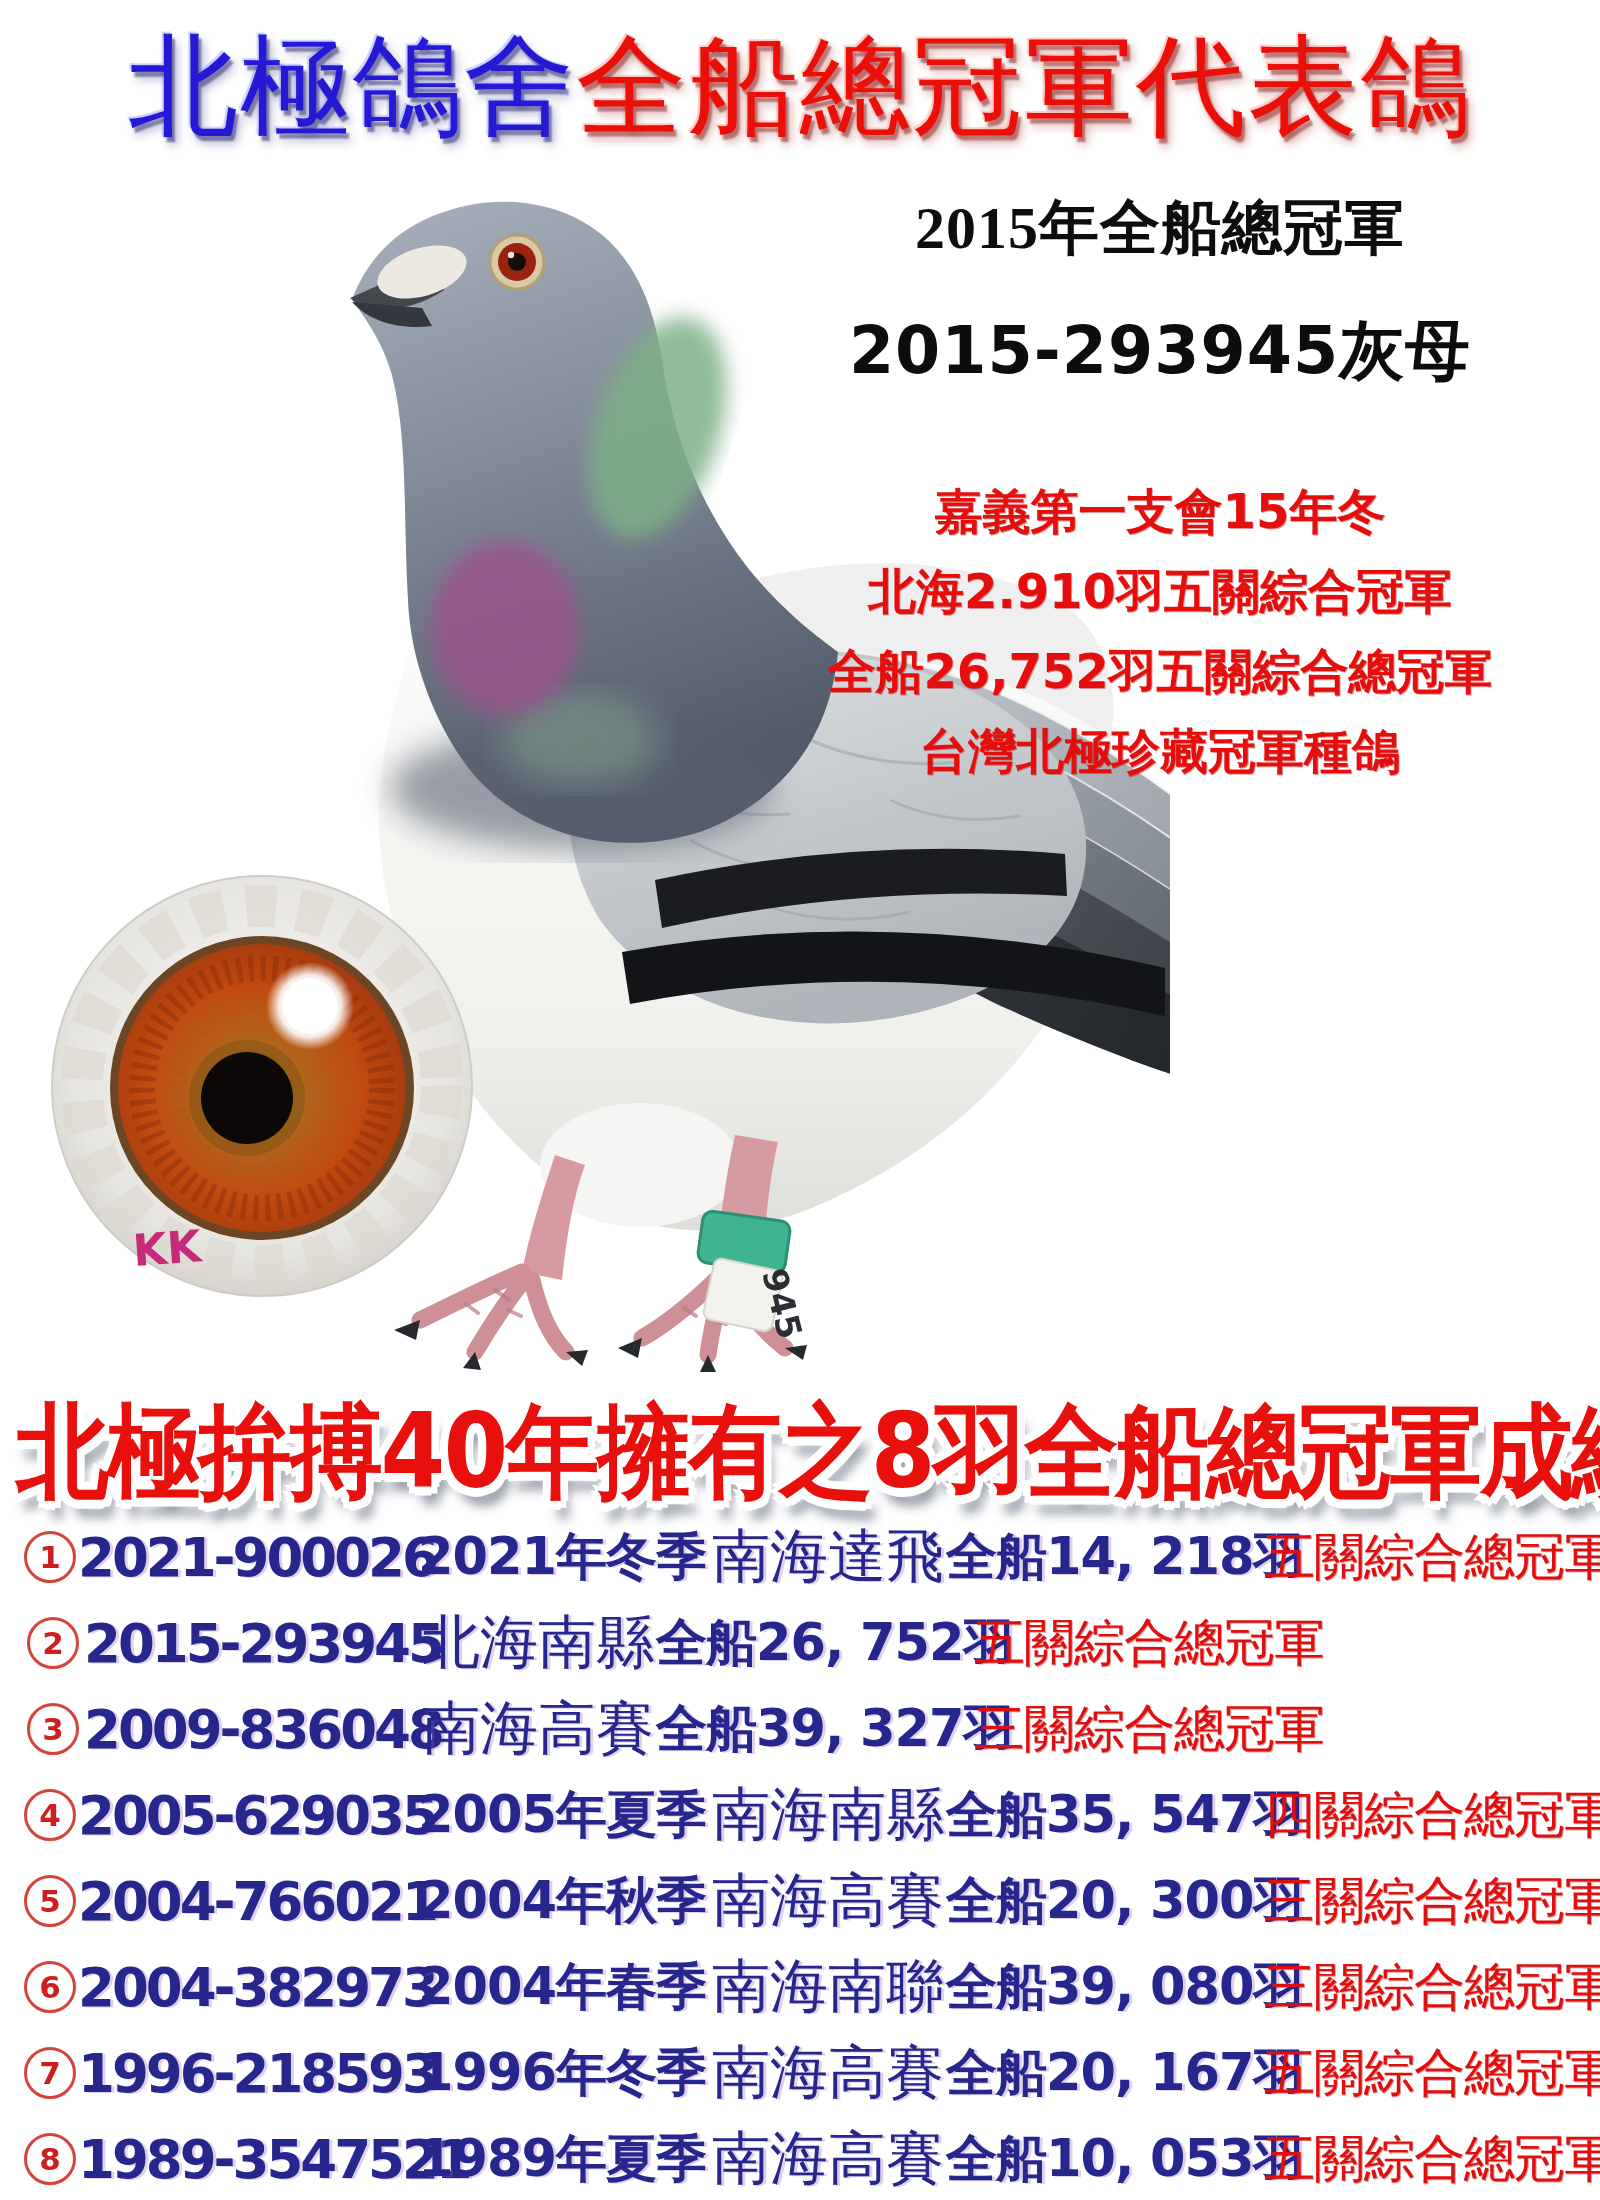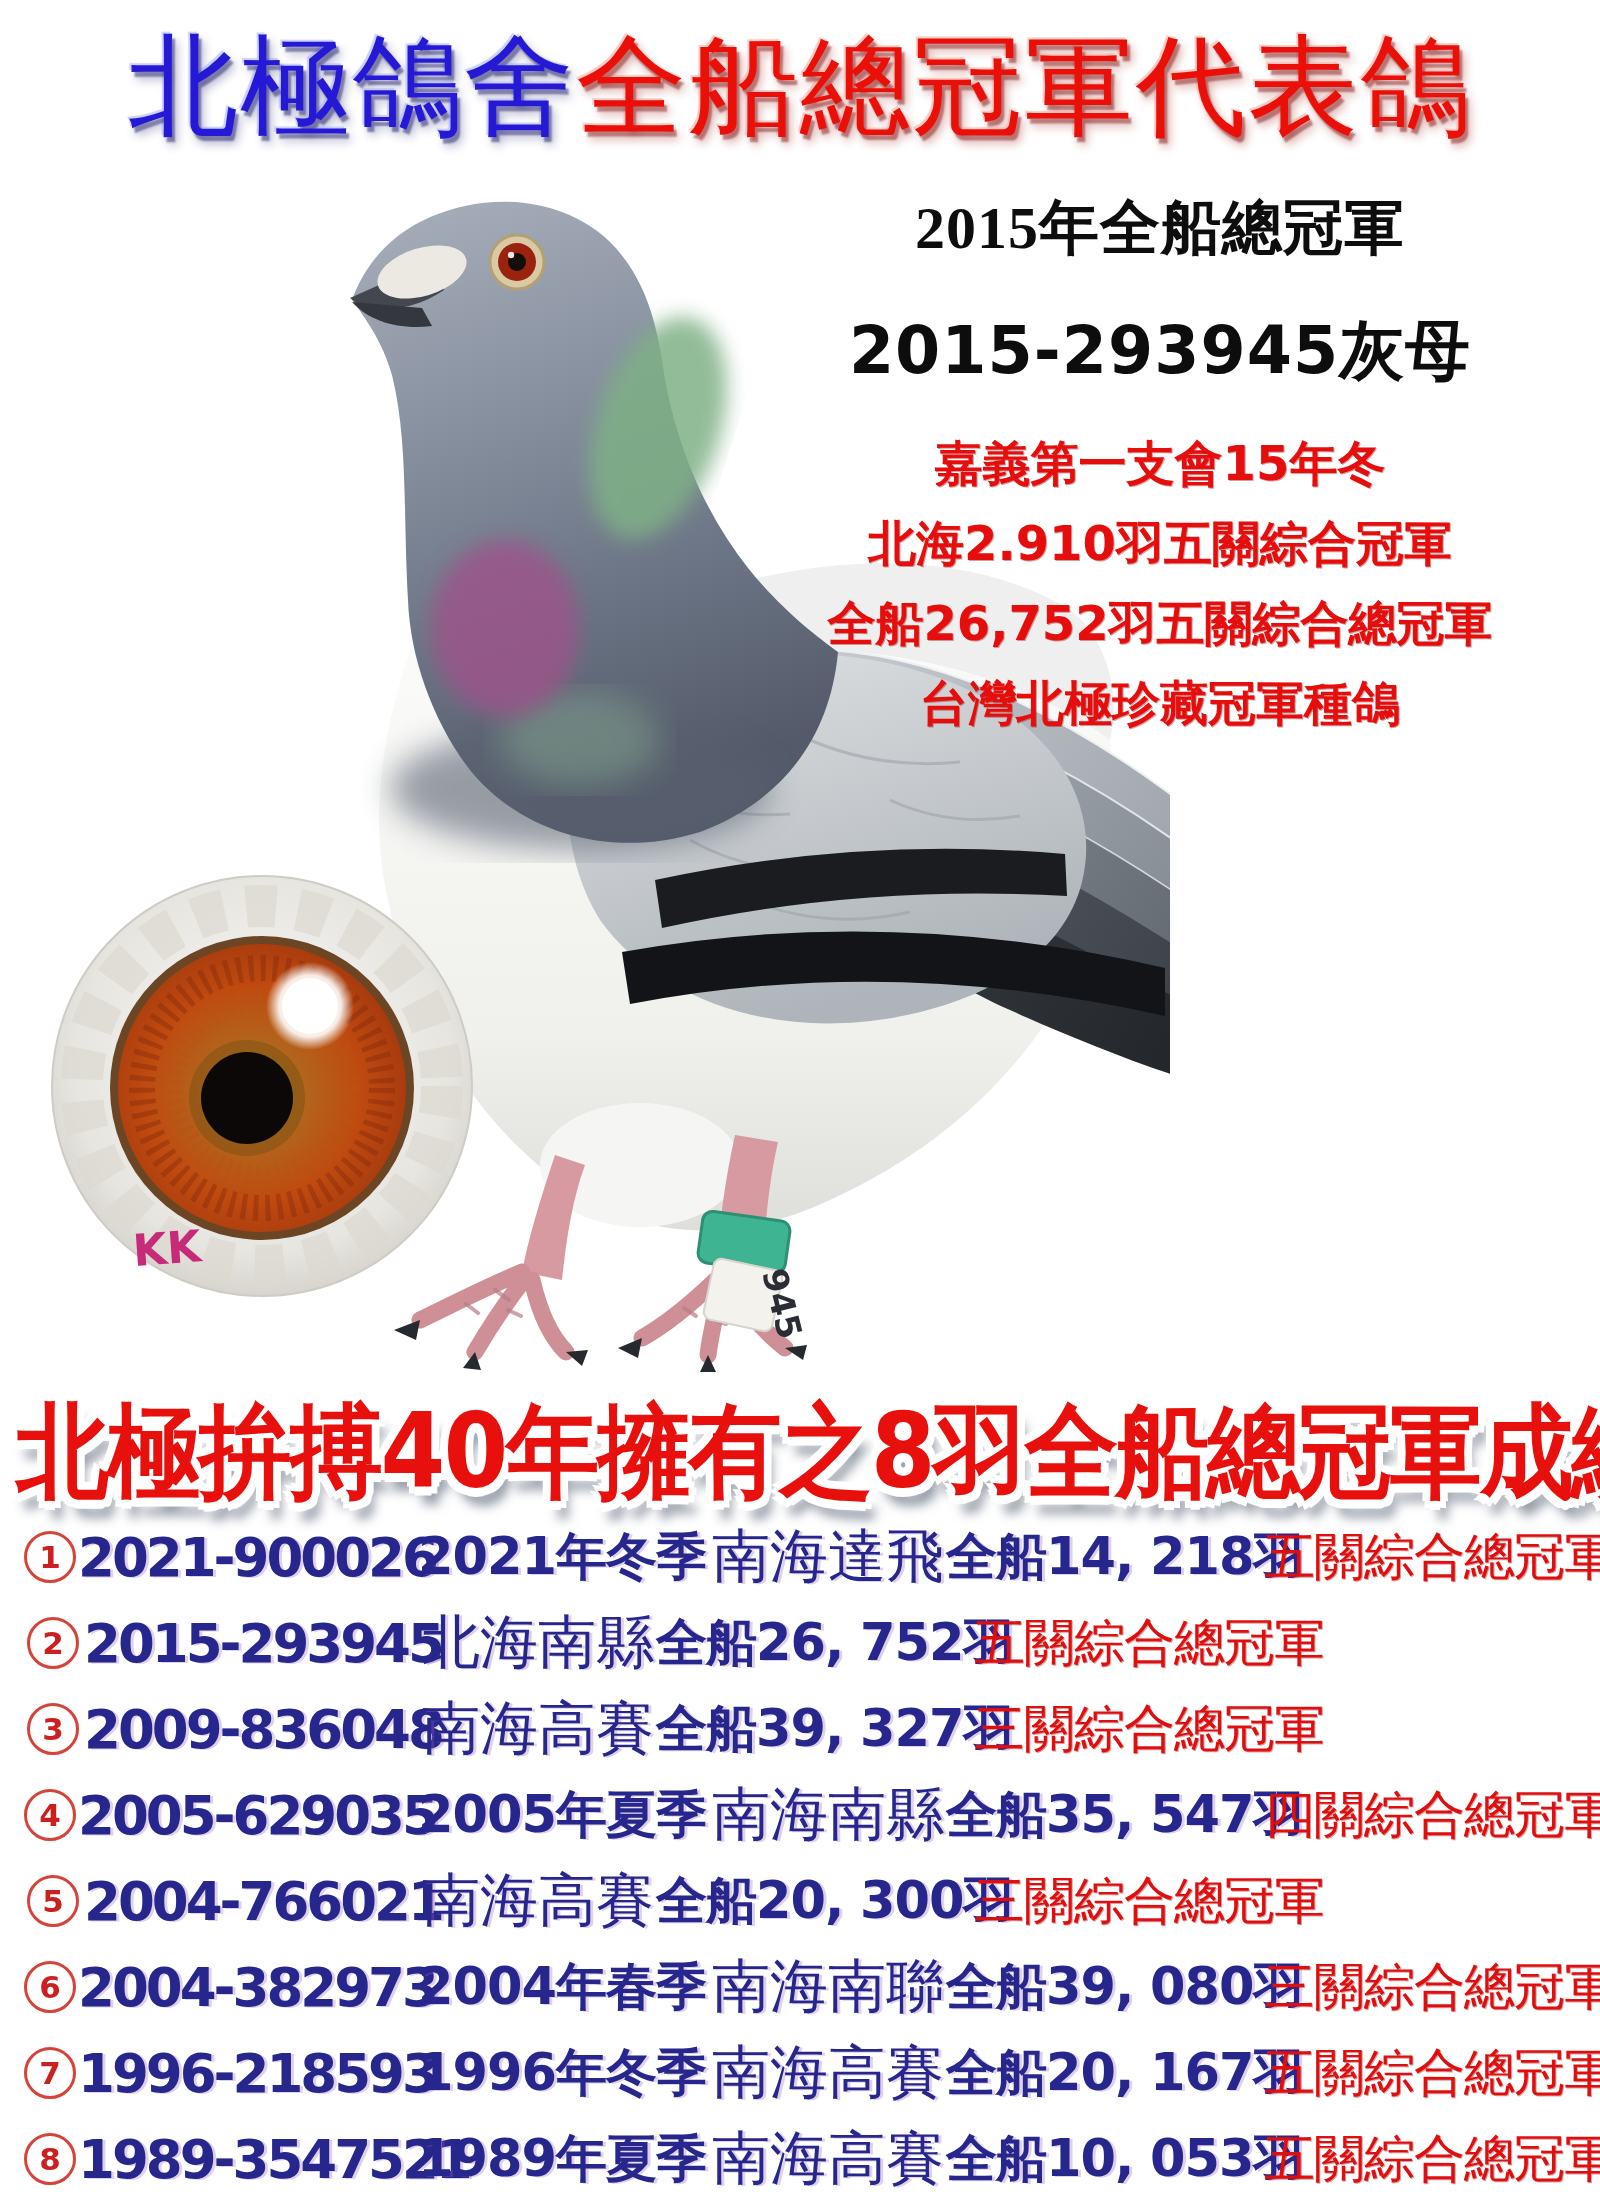--- a/index.html
+++ b/index.html
@@ -25,21 +25,21 @@
   
   .info-block{
     position:absolute;left:800px;top:188px;width:720px;text-align:center;
   }
   .champ-line1{
     font-size:60px;font-weight:bold;color:#0d0d0d;white-space:nowrap;
     margin-bottom:38px;letter-spacing:1px;font-family:Liberation Serif, serif;
   }
   .champ-line2{
     font-size:65px;font-weight:bold;color:#0d0d0d;white-space:nowrap;
-    margin-bottom:28px;letter-spacing:1px;
+    margin-bottom:76px;letter-spacing:1px;
   }
   .ach-line{
     font-size:48px;font-weight:bold;color:#e60d0d;white-space:nowrap;
     line-height:80px;letter-spacing:0px;
     text-shadow:1px 1px 0 rgba(160,10,10,.4);
   }
   
   .banner{
     position:absolute;top:1388px;left:0;width:1600px;height:118px;
     text-align:center;line-height:118px;white-space:nowrap;
@@ -308,20 +308,21 @@
     <div class="c-season navy">2005年夏季</div>
     <div class="c-club navy">南海南縣</div>
     <div class="c-count navy">全船35, 547羽</div>
     <div class="c-award">四關綜合總冠軍</div>
   </div>
   <div class="result-row">
     <div class="c-num">
         <span class="num-circle">5</span>
       </div>
     <div class="c-ring navy">2004-766021</div>
+    <div class="c-season navy">2004年秋季</div>
     <div class="c-club navy">南海高賽</div>
     <div class="c-count navy">全船20, 300羽</div>
     <div class="c-award">三關綜合總冠軍</div>
   </div>
   <div class="result-row">
     <div class="c-num">
         <span class="num-circle">6</span>
       </div>
     <div class="c-ring navy">2004-382973</div>
     <div class="c-season navy">2004年春季</div>

